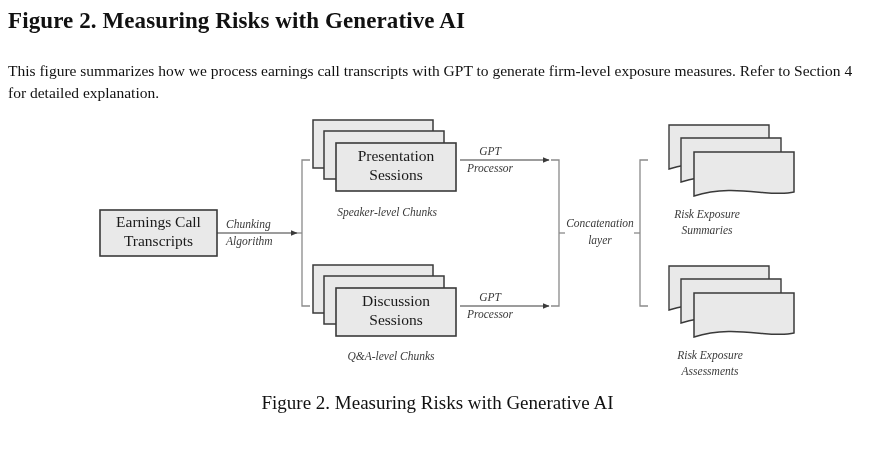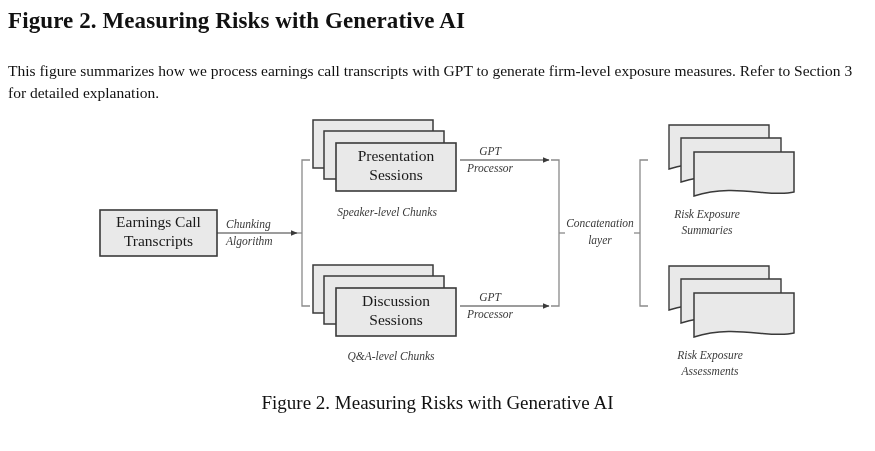--- a/index.html
+++ b/index.html
@@ -75,21 +75,21 @@
     font-style: italic;
     font-size: 11.5px;
     fill: #3a3a3a;
   }
 </style>
 </head>
 <body>
 
 <div class="page-title">Figure 2. Measuring Risks with Generative AI</div>
 
-<div class="description">This figure summarizes how we process earnings call transcripts with GPT to generate firm-level exposure measures. Refer to Section 3 for detailed explanation.</div>
+<div class="description">This figure summarizes how we process earnings call transcripts with GPT to generate firm-level exposure measures. Refer to Section 4 for detailed explanation.</div>
 
 <div class="figure-area">
   <svg class="figure-svg" width="875" height="280" viewBox="0 0 875 280">
 
     <defs>
       <marker id="arrowhead" markerWidth="7" markerHeight="6" refX="6.4" refY="3" orient="auto" markerUnits="userSpaceOnUse">
         <path d="M0,0 L7,3 L0,6 z" fill="#3a3a3a"></path>
       </marker>
     </defs>
 

